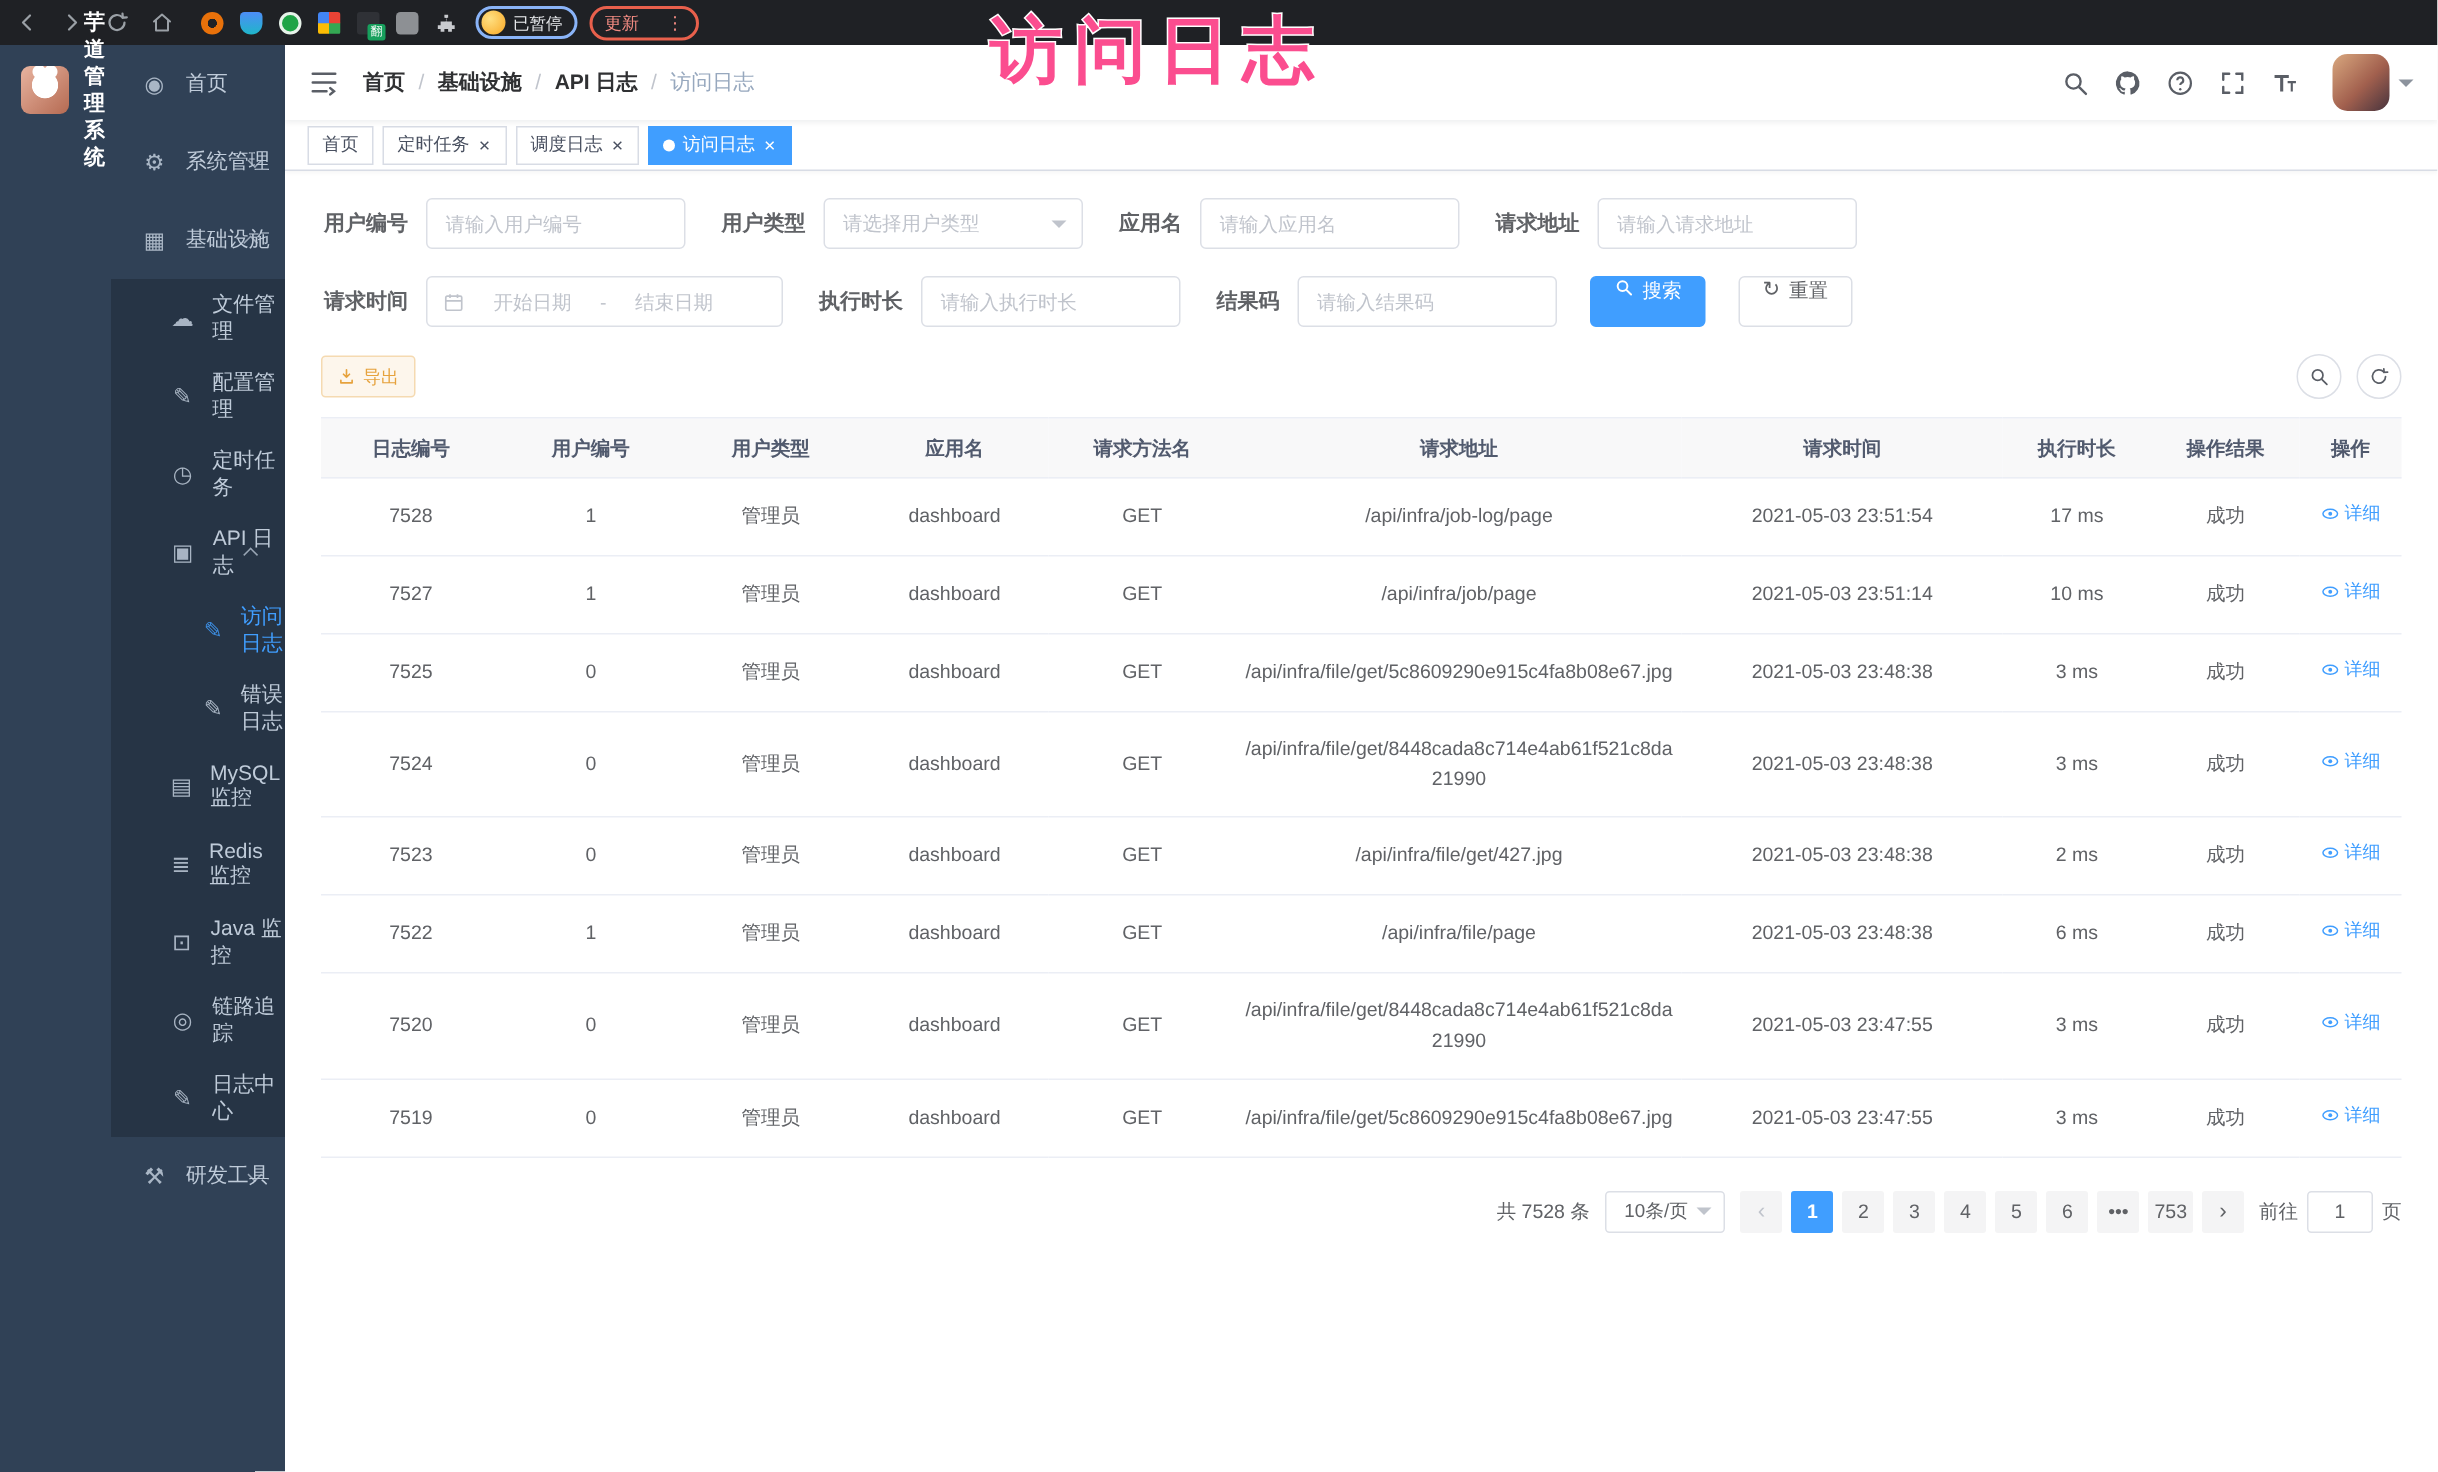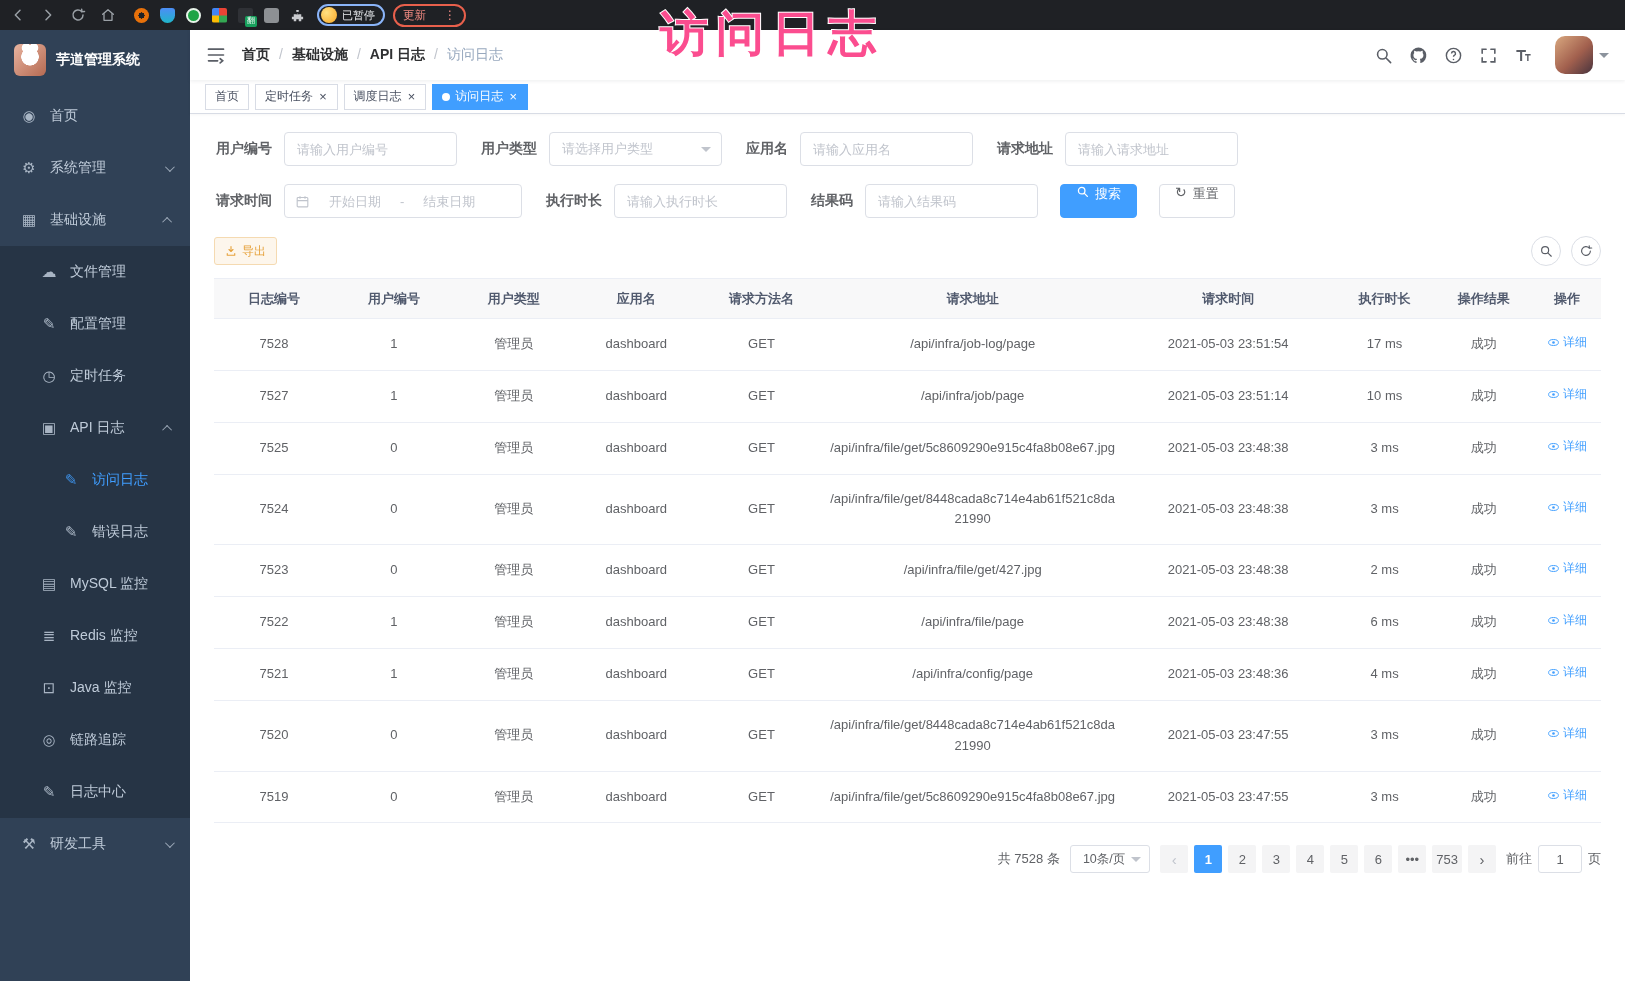--- a/index.html
+++ b/index.html
@@ -37,21 +37,21 @@
     padding:1px 8px 1px 2px;color:#e8eaed;font-size:11px;cursor:pointer}
   .emoji-face{width:16px;height:16px;border-radius:50%;background:radial-gradient(circle at 35% 35%,#ffe082,#f9a825)}
   .update-button{display:flex;align-items:center;gap:18px;border:2px solid #e8604c;border-radius:13px;
     padding:2px 8px;color:#f28b82;font-size:11.5px;cursor:pointer}
   .kebab::after{content:"⋮";color:#f28b82;font-size:12px}
 
   
   .app{display:flex;height:951px}
 
   
-  .sidebar{width:190px;background:#304156;color:#bfcbd9;flex-shrink:0;display:flex;flex-direction:column}
+  .sidebar{width:190px;background:#304156;color:#bfcbd9;flex-shrink:0;display:flex;flex-direction:row}
   .logo{height:60px;display:flex;align-items:center;gap:10px;padding-left:14px}
   .logo-img{width:32px;height:32px;border-radius:6px;flex-shrink:0;
     background:radial-gradient(circle at 50% 40%,#fff 0 34%,transparent 36%),
     radial-gradient(circle at 38% 12%,#fff 0 12%,transparent 14%),
     radial-gradient(circle at 62% 12%,#fff 0 12%,transparent 14%),
     linear-gradient(135deg,#e8b4a0,#b56a52)}
   .logo-title{color:#fff;font-size:14px;font-weight:700}
   .menu{flex:1}
   .mi{height:52px;display:flex;align-items:center;font-size:14px;cursor:pointer;position:relative;padding-left:20px}
   .mi[data-level="1"]{padding-left:40px}
@@ -630,40 +630,20 @@
                 <span class="detail-link">
                   <svg viewBox="0 0 24 24" fill="none" stroke="currentColor" stroke-width="1.8">
                     <ellipse cx="12" cy="12" rx="9" ry="5.5"></ellipse>
                     <circle cx="12" cy="12" r="2.4" fill="currentColor" stroke="none"></circle>
                   </svg>
                   <span>详细</span>
                 </span>
               </td>
             </tr>
 
-            <tr>
-              <td>7521</td>
-              <td>1</td>
-              <td>管理员</td>
-              <td>dashboard</td>
-              <td>GET</td>
-              <td>/api/infra/config/page</td>
-              <td>2021-05-03 23:48:36</td>
-              <td>4 ms</td>
-              <td>成功</td>
-              <td>
-                <span class="detail-link">
-                  <svg viewBox="0 0 24 24" fill="none" stroke="currentColor" stroke-width="1.8">
-                    <ellipse cx="12" cy="12" rx="9" ry="5.5"></ellipse>
-                    <circle cx="12" cy="12" r="2.4" fill="currentColor" stroke="none"></circle>
-                  </svg>
-                  <span>详细</span>
-                </span>
-              </td>
-            </tr>
 
             <tr>
               <td>7520</td>
               <td>0</td>
               <td>管理员</td>
               <td>dashboard</td>
               <td>GET</td>
               <td>/api/infra/file/get/8448cada8c714e4ab61f521c8da21990</td>
               <td>2021-05-03 23:47:55</td>
               <td>3 ms</td>

